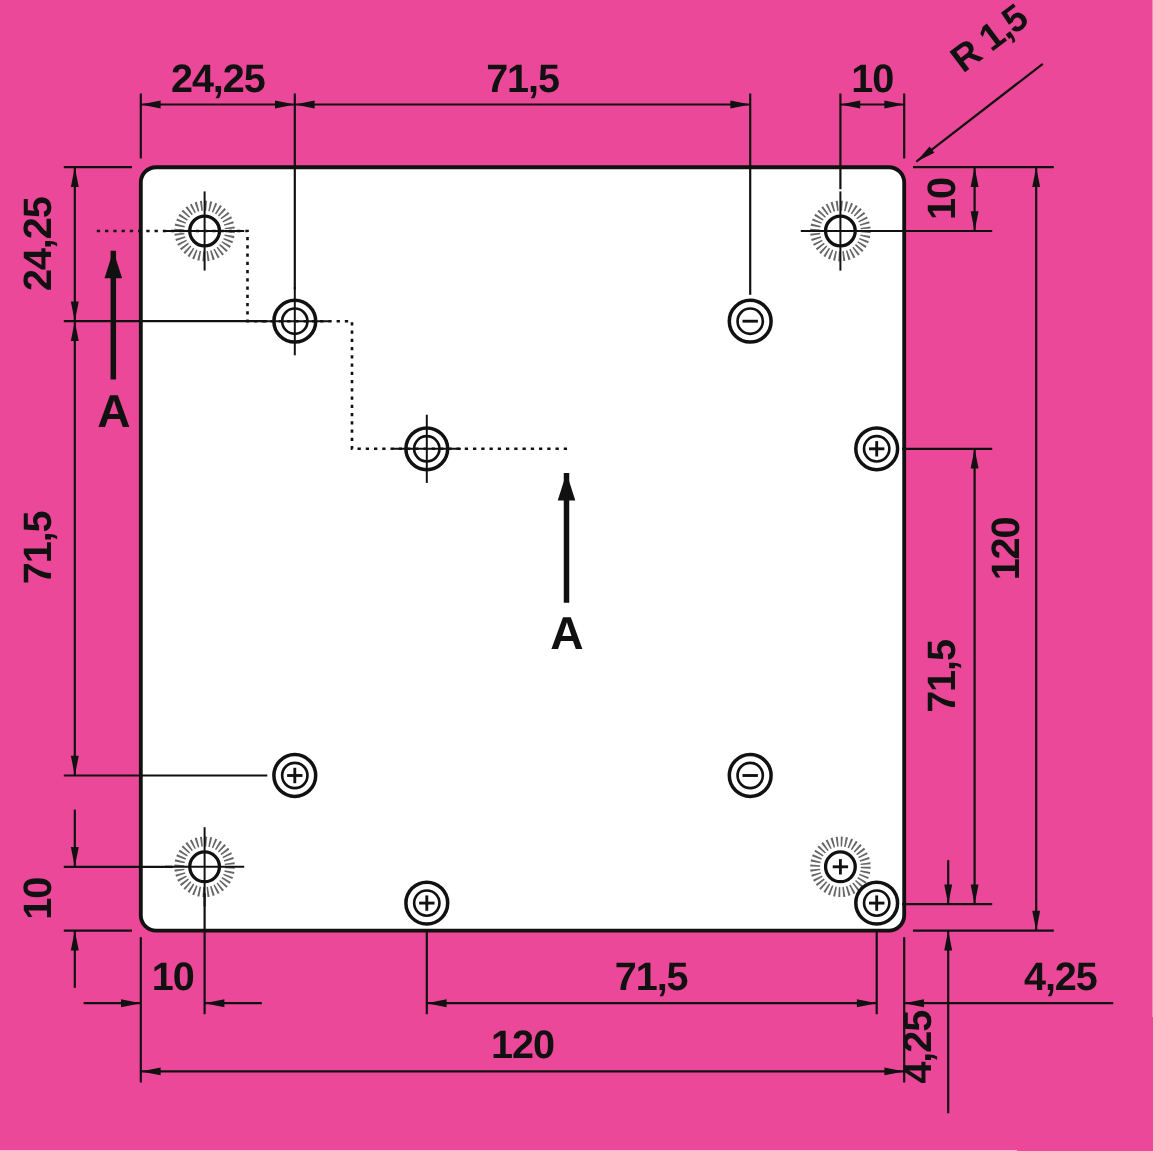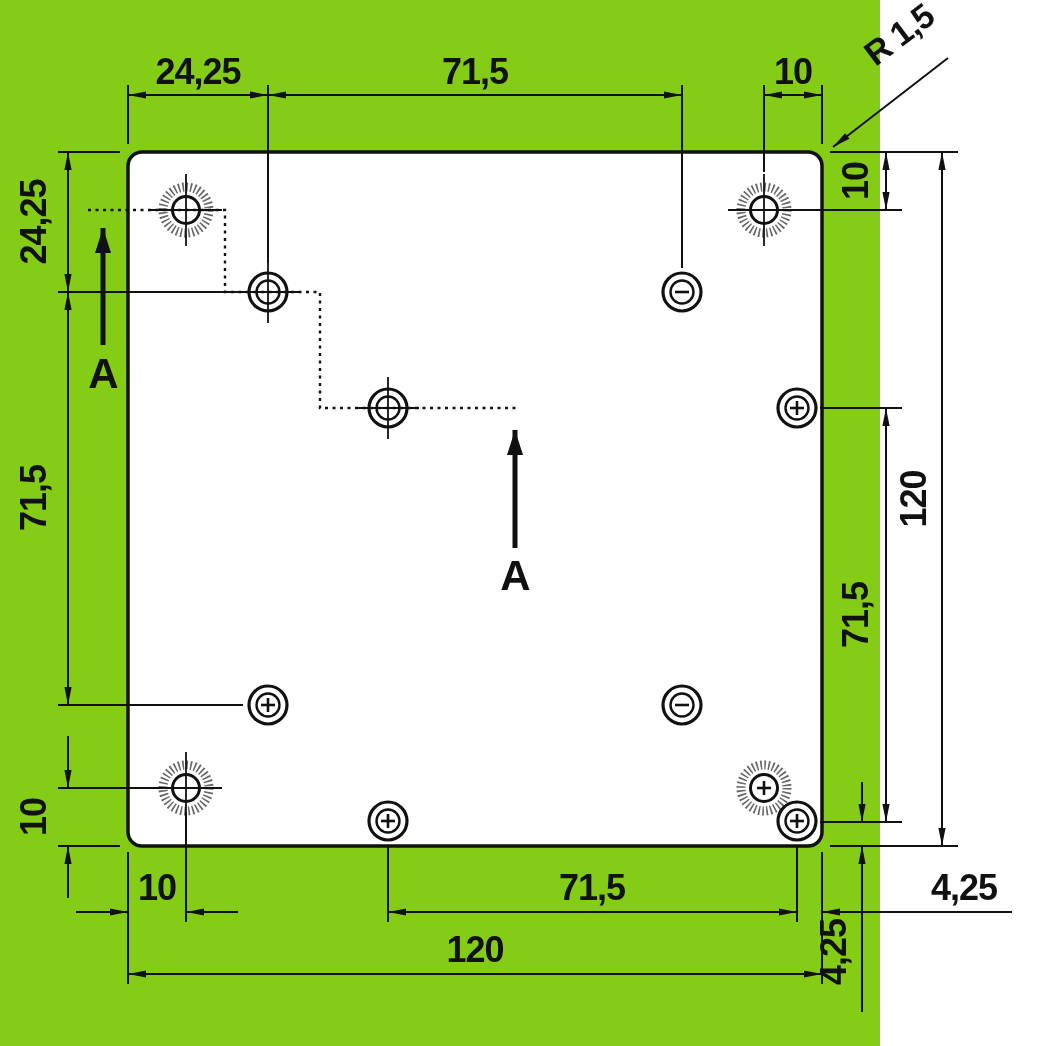--- a/index.html
+++ b/index.html
@@ -1,16 +1,16 @@
 <!DOCTYPE html>
 <html><head>
 <meta charset="utf-8">
 <style>
   html,body{margin:0;padding:0;background:#ffffff;}
-  .stage{width:880px;height:1046px;position:relative;background:#84cc16;font-family:"Liberation Sans","DejaVu Sans",sans-serif;}
+  .stage{width:1048px;height:1046px;position:relative;background:#ec4899;font-family:"Liberation Sans","DejaVu Sans",sans-serif;}
   svg{display:block;}
   .dim-label{font-family:"Liberation Sans","DejaVu Sans",sans-serif;font-weight:700;font-size:36px;fill:#111111;letter-spacing:-1px;text-anchor:middle;}
   .radius-label{font-size:34px;}
   .section-label{font-size:42px;}
   .thin{stroke:#111111;stroke-width:2;fill:none;}
   .plate{stroke:#111111;stroke-width:3.5;fill:#ffffff;}
   .dotted{stroke:#111111;stroke-width:2.4;fill:none;stroke-dasharray:3 4.5;}
   .sec{stroke:#111111;stroke-width:5;fill:none;}
 </style>
 </head>

